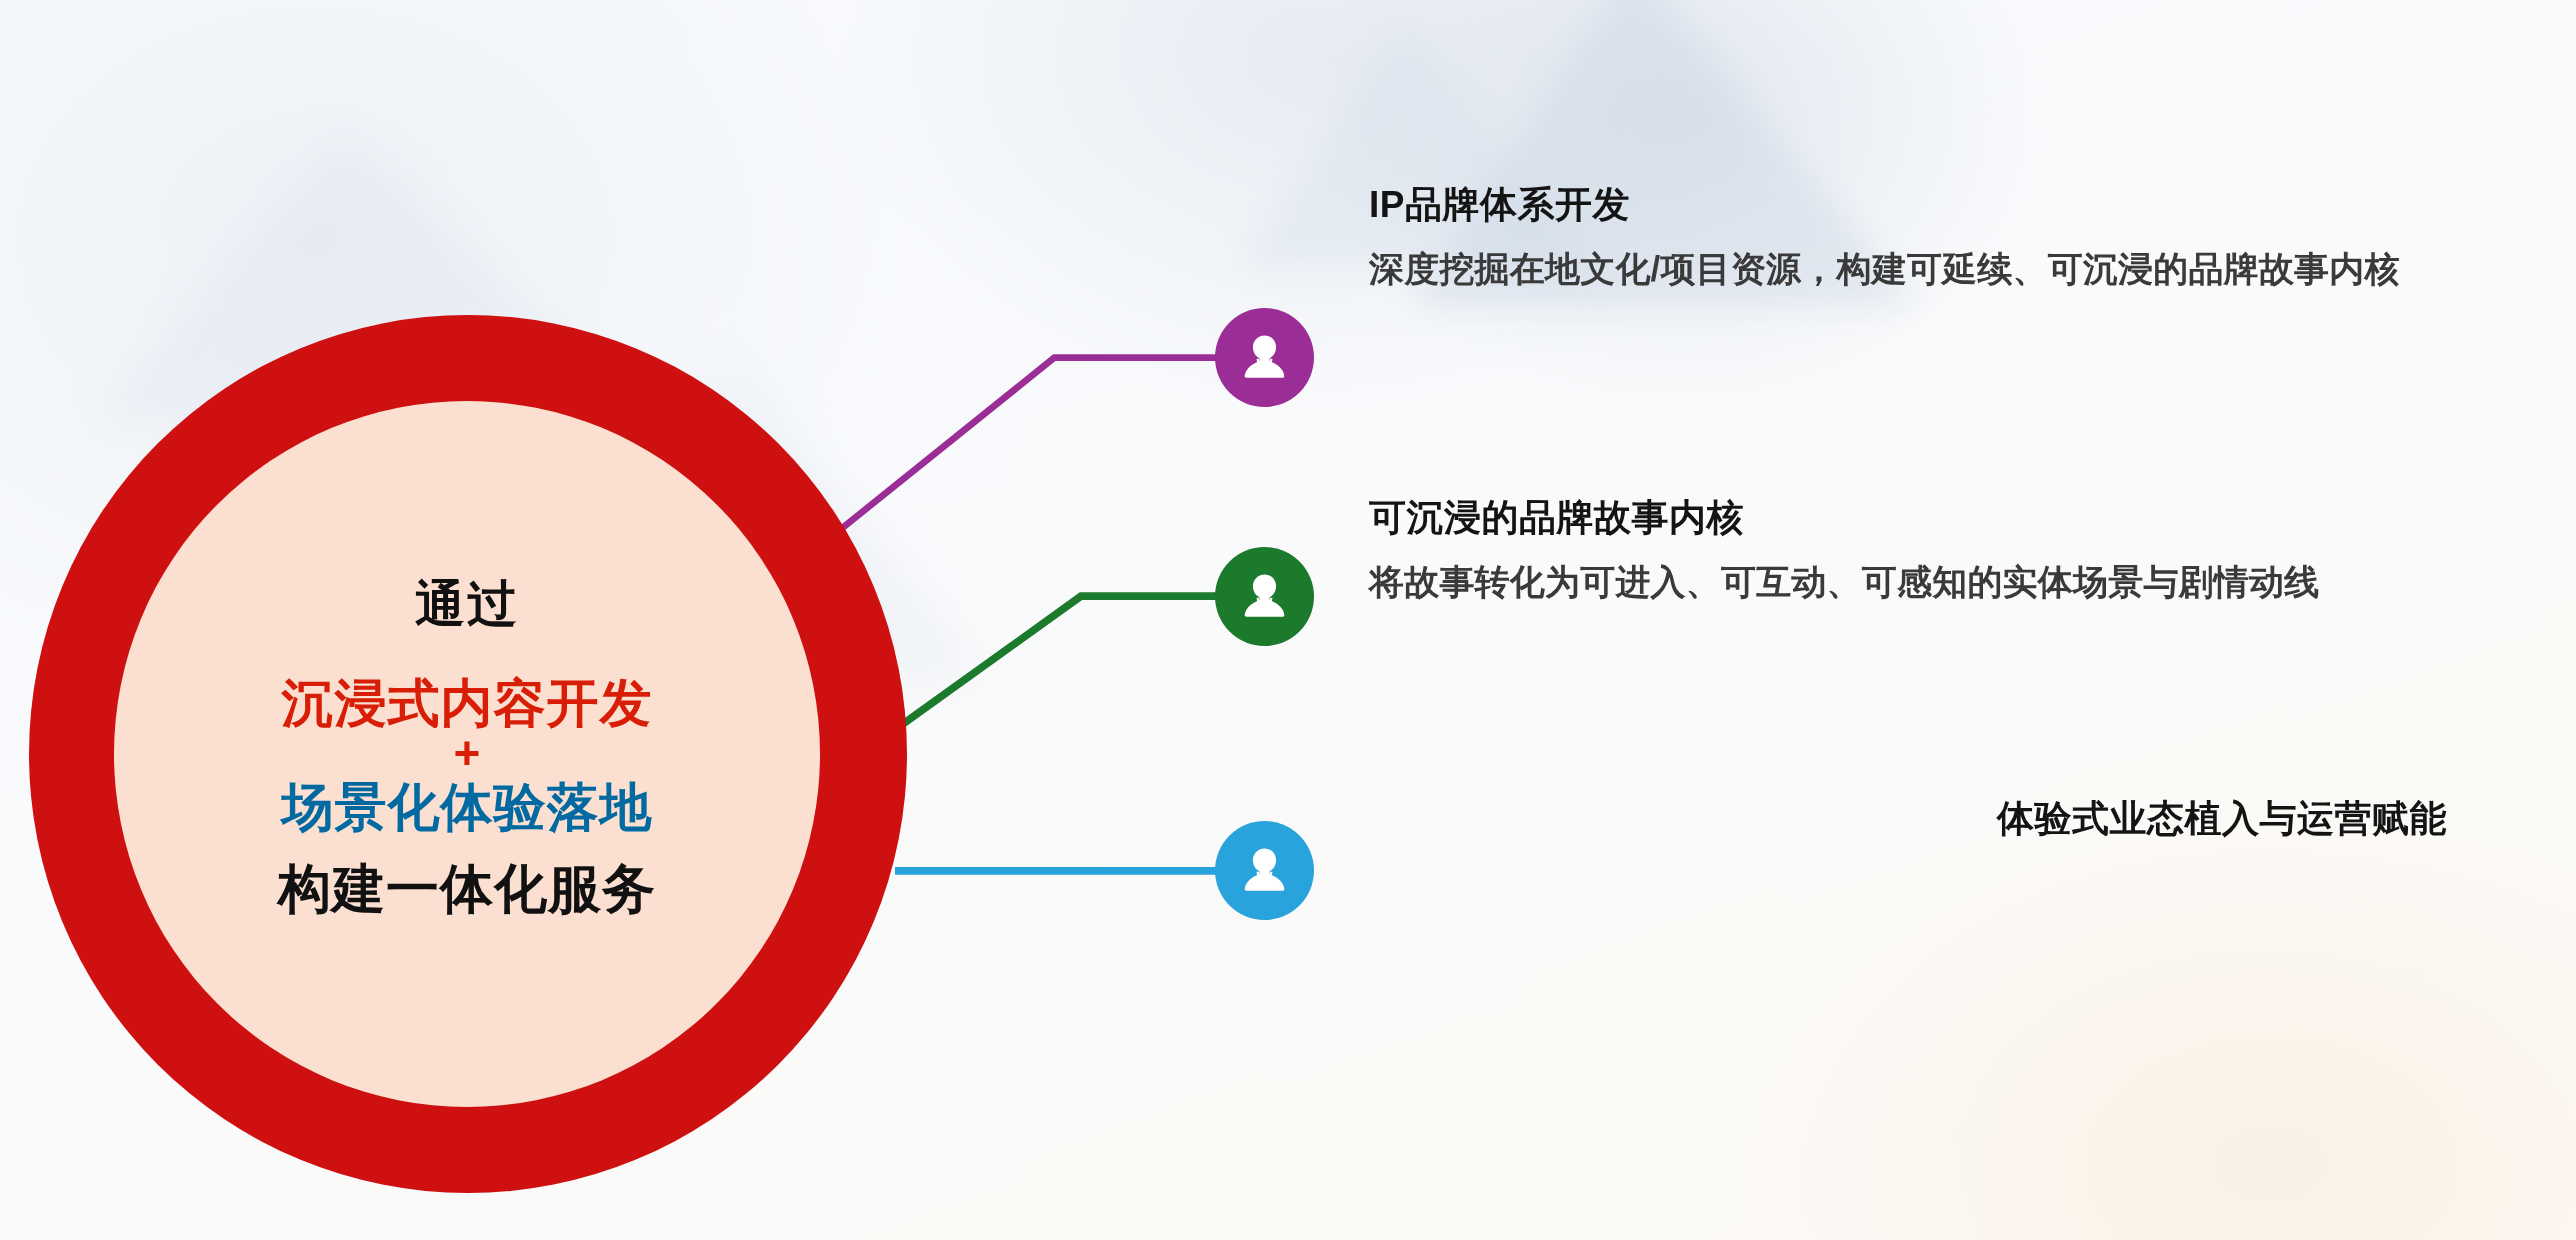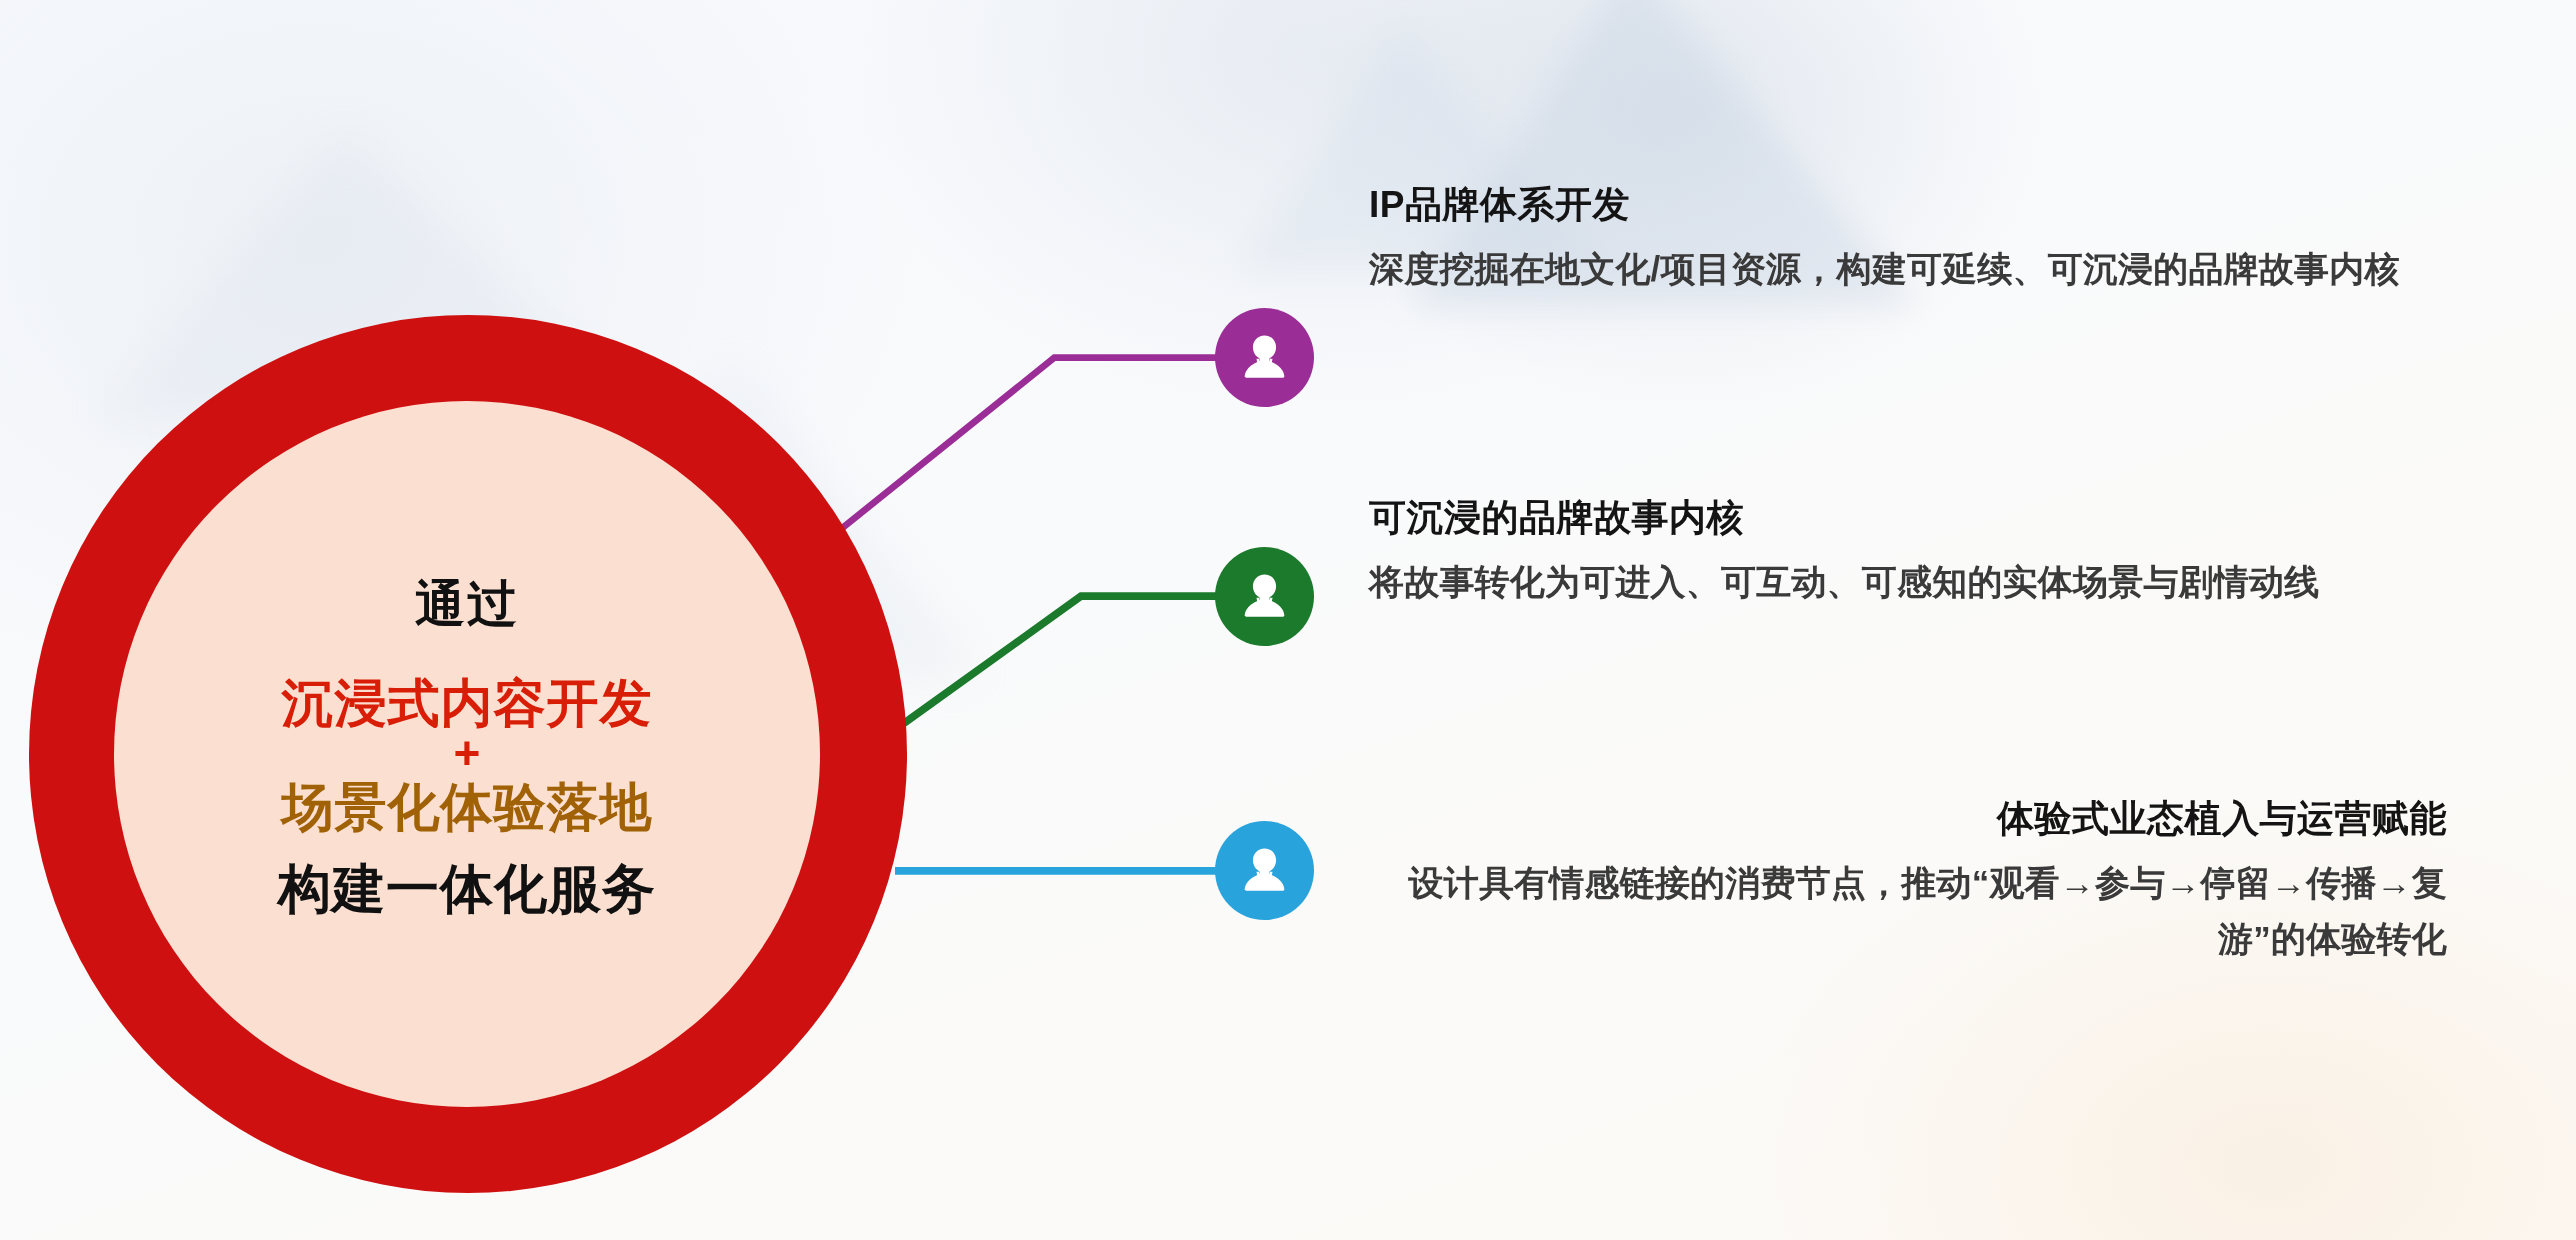--- a/index.html
+++ b/index.html
@@ -189,21 +189,21 @@
     <polyline id="conn-1" points="945,760 1133,625 1290,625" fill="none" stroke="#1b7a2c" stroke-width="8" stroke-linejoin="miter" stroke-linecap="butt"></polyline>
     <polyline id="conn-2" points="938,913 1290,913" fill="none" stroke="#29a3dc" stroke-width="8" stroke-linejoin="miter" stroke-linecap="butt"></polyline>
   </svg>
 
   <div class="hub-outer" style="background: rgb(206, 16, 16);"></div>
   <div class="hub-inner" style="background: rgb(251, 224, 210);">
     <div class="hub-text">
       <div class="hub-l1">通过</div>
       <div class="hub-l2" style="color: rgb(216, 30, 6);">沉浸式内容开发</div>
       <div class="hub-plus" style="color: rgb(216, 30, 6);">+</div>
-      <div class="hub-l4" style="color: #a16207;">场景化体验落地</div>
+      <div class="hub-l4" style="color: #0369a1;">场景化体验落地</div>
       <div class="hub-l5">构建一体化服务</div>
     </div>
   </div>
 
   <div class="node" id="node-0" style="left: 1215px; top: 308px; background: rgb(155, 45, 150);">
     <span>
       <svg width="59" height="59" viewBox="0 0 64 64" aria-hidden="true">
         <path fill="#ffffff" d="M32 8c-7.2 0-12.6 5.6-12.6 12.8 0 4.6 2.1 8.6 5.4 10.9 1.3.9 2.1 1.3 2.1 2.6v1.4c-1.1.2-2 .6-2.7 1.1-5.4 2.3-9.4 5.6-11.6 9.3-1.4 2.3-2.1 4.6-2.1 6.6 0 .8.7 1.3 1.6 1.3h39.8c.9 0 1.6-.5 1.6-1.3 0-2-.7-4.3-2.1-6.6-2.2-3.7-6.2-7-11.6-9.3-.7-.5-1.6-.9-2.7-1.1v-1.4c0-1.3.8-1.7 2.1-2.6 3.3-2.3 5.4-6.3 5.4-10.9C44.6 13.6 39.2 8 32 8z"></path>
         <rect fill="#ffffff" x="28.6" y="34.2" width="6.8" height="7.4" rx="1.6"></rect>
         <path fill="none" stroke="#ffffff" stroke-width="3" d="M24.8 33.4c0 4 3.2 7.2 7.2 7.2s7.2-3.2 7.2-7.2"></path>
@@ -233,17 +233,16 @@
     <span>
       <svg width="59" height="59" viewBox="0 0 64 64" aria-hidden="true">
         <path fill="#ffffff" d="M32 8c-7.2 0-12.6 5.6-12.6 12.8 0 4.6 2.1 8.6 5.4 10.9 1.3.9 2.1 1.3 2.1 2.6v1.4c-1.1.2-2 .6-2.7 1.1-5.4 2.3-9.4 5.6-11.6 9.3-1.4 2.3-2.1 4.6-2.1 6.6 0 .8.7 1.3 1.6 1.3h39.8c.9 0 1.6-.5 1.6-1.3 0-2-.7-4.3-2.1-6.6-2.2-3.7-6.2-7-11.6-9.3-.7-.5-1.6-.9-2.7-1.1v-1.4c0-1.3.8-1.7 2.1-2.6 3.3-2.3 5.4-6.3 5.4-10.9C44.6 13.6 39.2 8 32 8z"></path>
         <rect fill="#ffffff" x="28.6" y="34.2" width="6.8" height="7.4" rx="1.6"></rect>
         <path fill="none" stroke="#ffffff" stroke-width="3" d="M24.8 33.4c0 4 3.2 7.2 7.2 7.2s7.2-3.2 7.2-7.2"></path>
       </svg>
     </span>
   </div>
   <div class="branch-text" style="left:1369px; top:797px;text-align:right;">
     <div class="branch-title">体验式业态植入与运营赋能</div>
-    <div class="branch-desc">设计具有情感链接的消费节点，推动“观看→参与→停留→传播→复游”的体验转化</div>
   </div>
 
 </div>
 
 
 </body></html>

